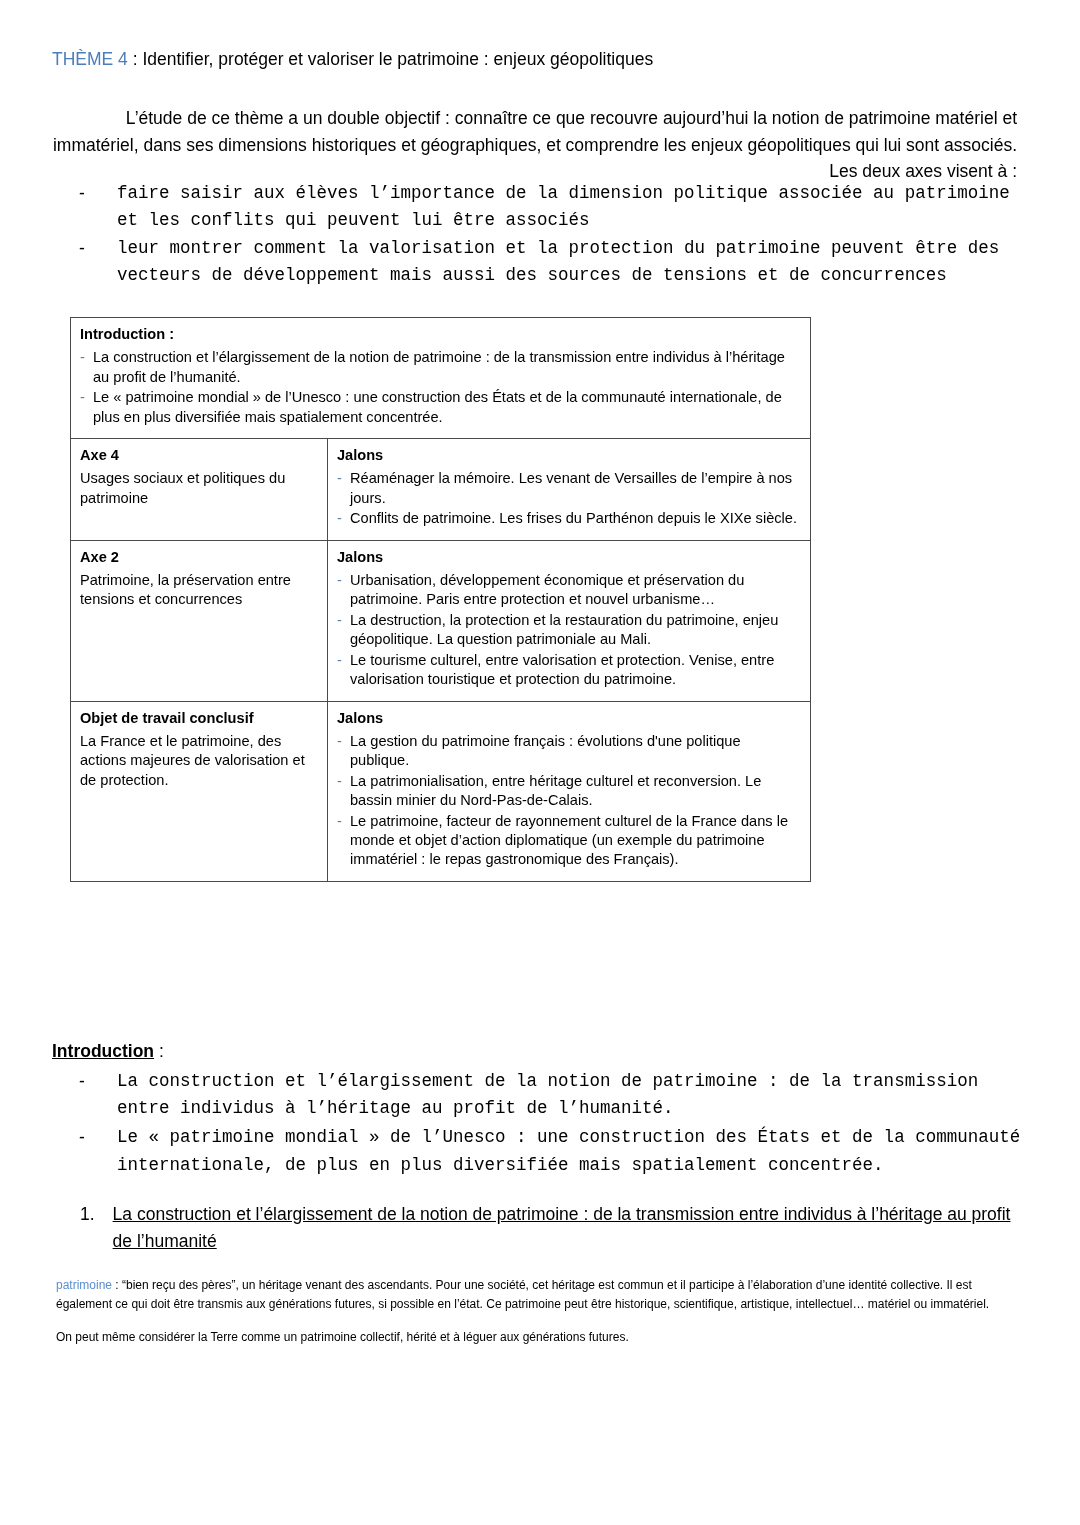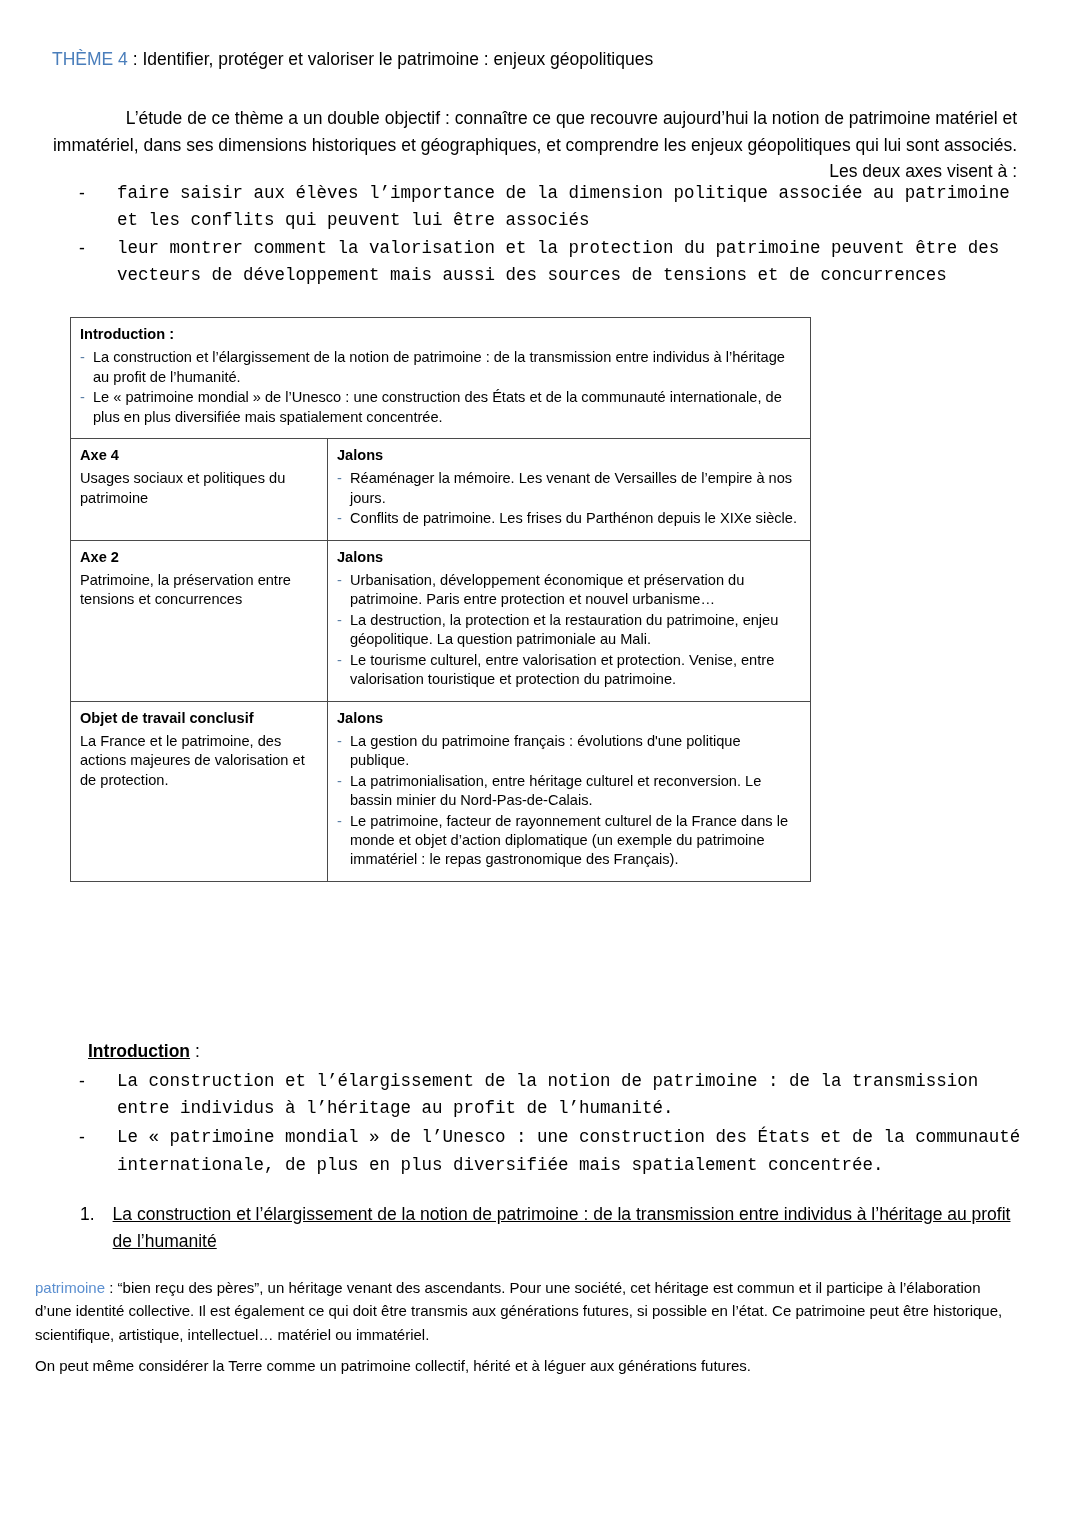--- a/index.html
+++ b/index.html
@@ -111,21 +111,20 @@
     position: absolute;
     left: 52px;
     top: 1038px;
     width: 972px;
     font-size: 17.5px;
     line-height: 1.55;
   }
   .heading-u {
     font-weight: bold;
     text-decoration: underline;
-    margin-left: 36px;
   }
   .sub-list { margin-top: 3px; }
   .sub-list .dash-row .dash {
     padding-left: 27px;
   }
   .sub-list .dash-row .dash-text { padding-left: 32px; }
 
   .numbered {
     margin-top: 22px;
     display: flex;
@@ -137,28 +136,28 @@
     box-sizing: border-box;
   }
   .numbered .num-text {
     flex: 1 1 auto;
     text-decoration: underline;
     padding-left: 18px;
   }
 
   .def-para {
     position: absolute;
-    left: 35px;
+    left: 56px;
     top: 1276px;
     width: 972px;
-    font-size: 15px;
+    font-size: 12px;
     line-height: 1.55;
   }
   .kw-blue { color: #5b8fd0; }
-  .tail-line { margin-top: 8px; }
+  .tail-line { margin-top: 15px; }
 </style>
 </head>
 <body>
 
 <div class="page">
 
   <div class="doc-head">
     <span class="theme-tag">THÈME 4</span><span> : Identifier, protéger et valoriser le patrimoine : enjeux géopolitiques</span>
   </div>
 

